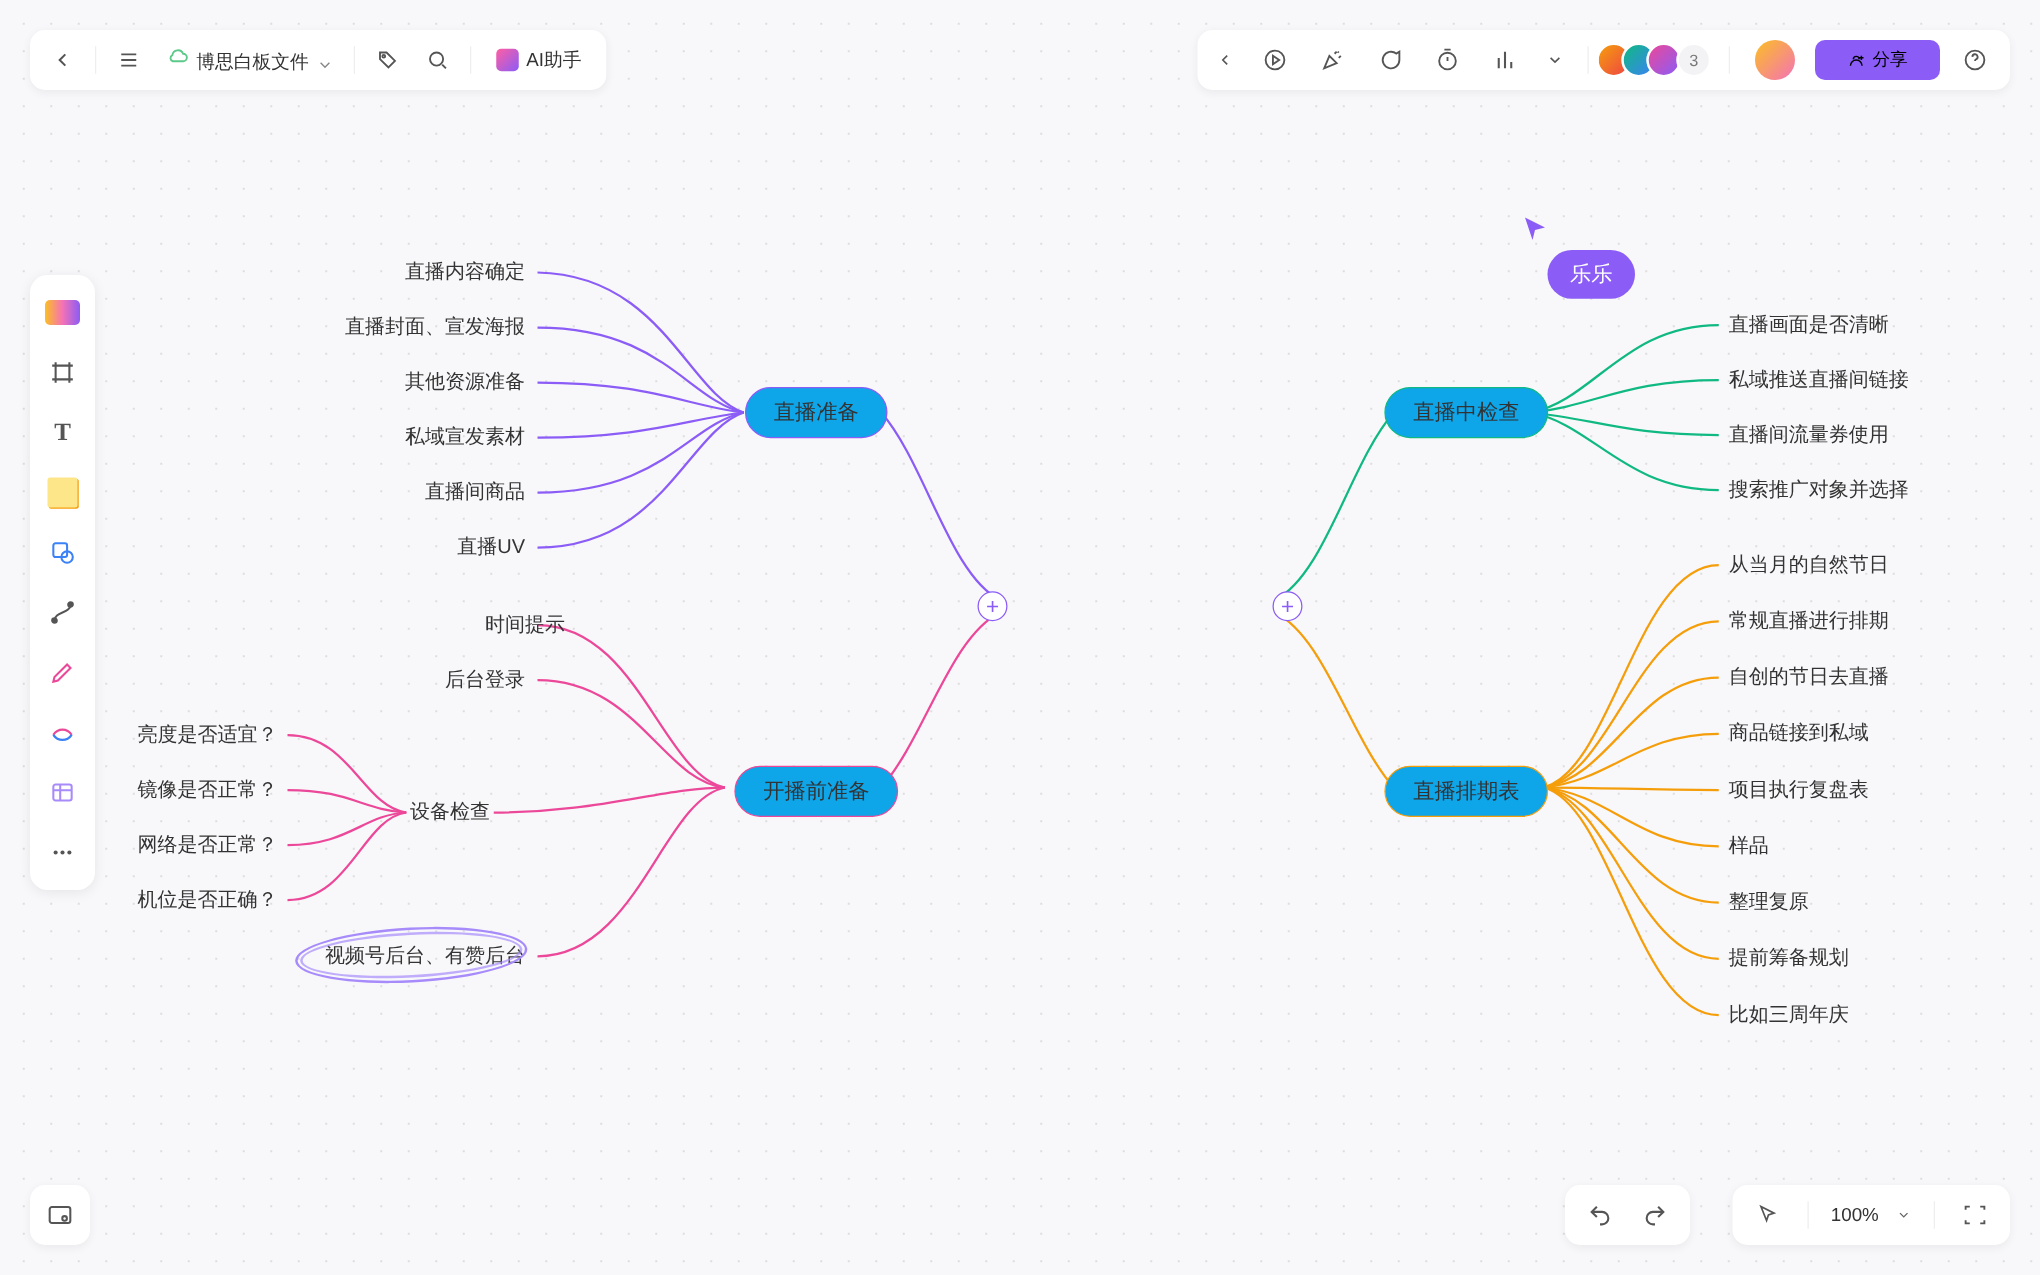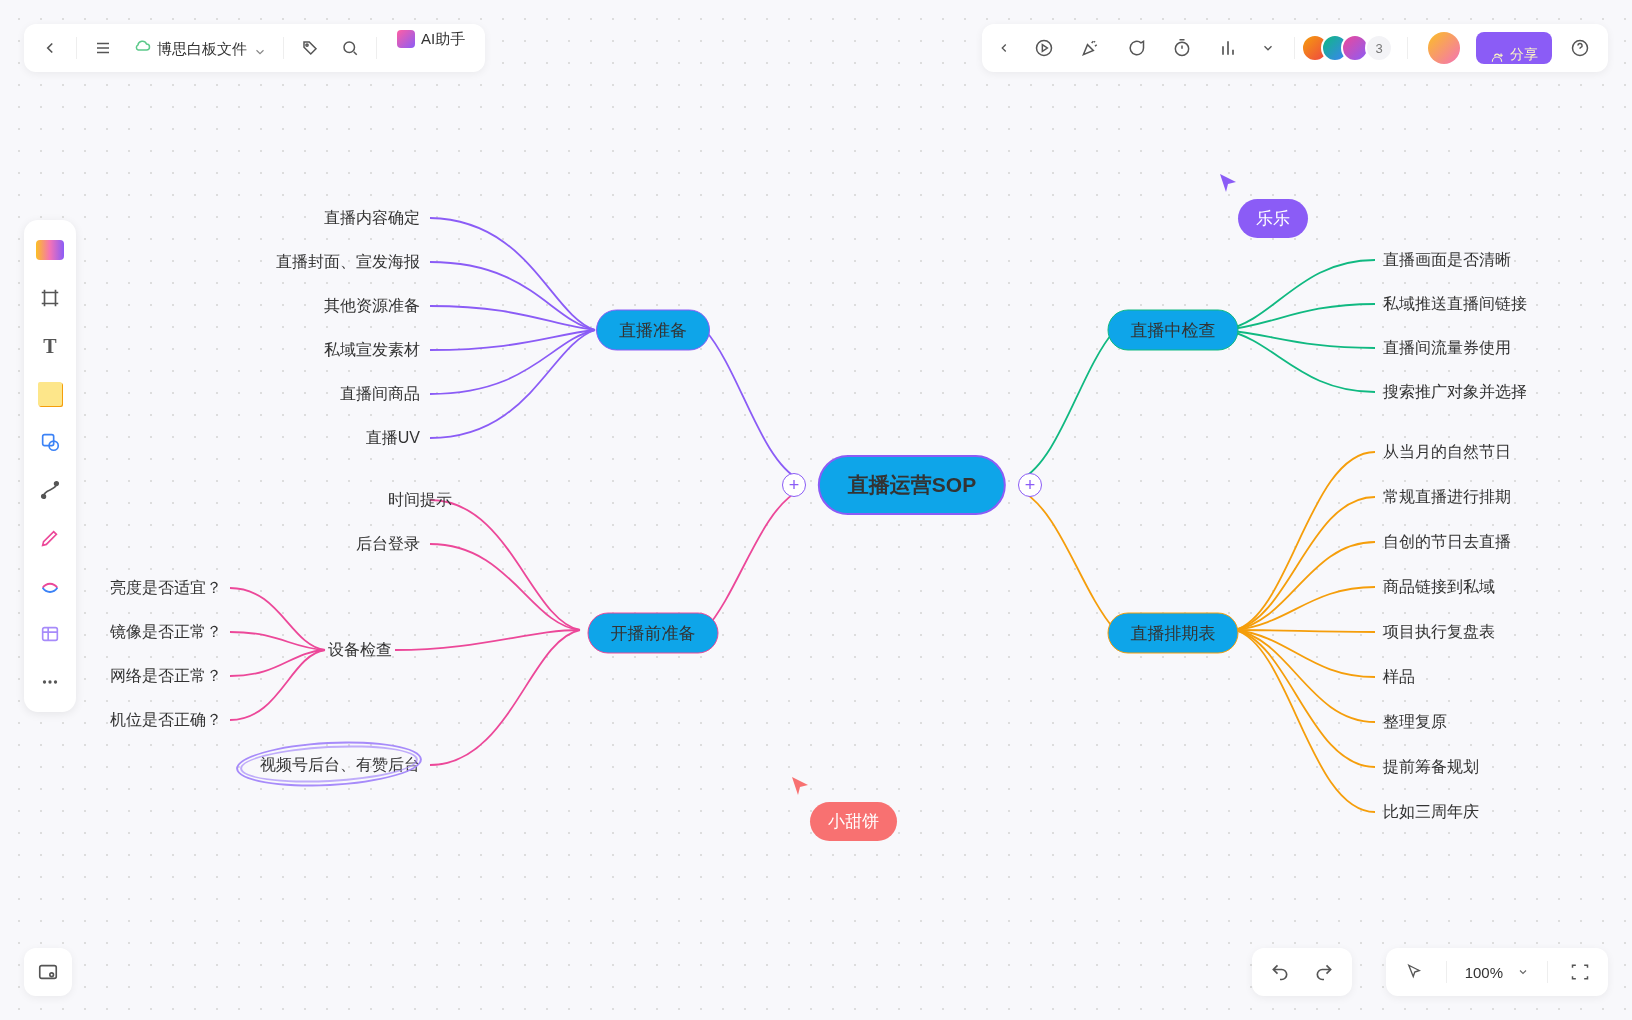--- a/index.html
+++ b/index.html
@@ -6,30 +6,30 @@
 body{background:#f8f8fb;width:1632px;height:1020px;position:relative;overflow:hidden;border-radius:20px}
 .dots{position:absolute;inset:0;background-image:radial-gradient(circle,#ddd 1px,transparent 1px);background-size:22px 22px;background-position:8px 8px}
 
 
 .topbar-left{position:absolute;top:24px;left:24px;height:48px;background:#fff;border-radius:12px;display:flex;align-items:center;padding:0 8px;box-shadow:0 2px 8px rgba(0,0,0,.06);gap:4px}
 .topbar-right{position:absolute;top:24px;right:24px;height:48px;background:#fff;border-radius:12px;display:flex;align-items:center;padding:0 10px;box-shadow:0 2px 8px rgba(0,0,0,.06);gap:10px}
 .tb-btn{width:36px;height:36px;display:flex;align-items:center;justify-content:center;border-radius:8px;cursor:pointer;color:#555}
 .tb-sep{width:1px;height:22px;background:#eee;margin:0 4px}
 .file-name{display:flex;align-items:flex-end;gap:6px;padding:0 8px;font-size:15px;color:#333;cursor:pointer}
 .cloud{color:#5cc98a}
-.ai-btn{display:flex;align-items:flex-start;gap:6px;padding:0 12px;height:36px;font-size:15px;color:#333;font-weight:500;cursor:pointer}
+.ai-btn{display:flex;align-items:center;gap:6px;padding:0 12px;height:36px;font-size:15px;color:#333;font-weight:500;cursor:pointer}
 .ai-logo{width:18px;height:18px;background:linear-gradient(135deg,#ff5ea3,#8b5cf6);border-radius:4px}
 .avatars{display:flex;align-items:center}
 .avatar{width:28px;height:28px;border-radius:50%;border:2px solid #fff;margin-left:-8px;background-size:cover}
 .av1{background:linear-gradient(135deg,#f59e0b,#ef4444)}
 .av2{background:linear-gradient(135deg,#10b981,#3b82f6)}
 .av3{background:linear-gradient(135deg,#ec4899,#8b5cf6)}
 .av-count{width:28px;height:28px;border-radius:50%;background:#f3f3f6;color:#777;font-size:13px;display:flex;align-items:center;justify-content:center;margin-left:-4px;border:2px solid #fff}
 .me-avatar{width:32px;height:32px;border-radius:50%;background:linear-gradient(135deg,#fbbf24,#f472b6);margin:0 6px}
-.share-btn{background:#8b5cf6;color:#fef9c3;height:32px;padding:0 14px;border-radius:8px;display:flex;align-items:flex-end;gap:6px;font-size:14px;cursor:pointer}
+.share-btn{background:#8b5cf6;color:#000000;height:32px;padding:0 26px;border-radius:8px;display:flex;align-items:center;gap:6px;font-size:14px;cursor:pointer}
 
 
 .left-tools{position:absolute;left:24px;top:220px;width:52px;background:#fff;border-radius:14px;box-shadow:0 2px 10px rgba(0,0,0,.08);display:flex;flex-direction:column;align-items:center;padding:10px 0;gap:8px}
 .lt-btn{width:40px;height:40px;display:flex;align-items:center;justify-content:center;border-radius:8px;cursor:pointer;font-size:20px;color:#555}
 .lt-logo{width:28px;height:20px;background:linear-gradient(90deg,#fbbf24,#f472b6,#8b5cf6);border-radius:4px}
 .lt-note{width:24px;height:24px;background:#fde68a;border-radius:2px;box-shadow:1px 1px 0 #f59e0b}
 
 
 .bl-btn{position:absolute;left:24px;bottom:24px;width:48px;height:48px;background:#fff;border-radius:12px;box-shadow:0 2px 8px rgba(0,0,0,.06);display:flex;align-items:center;justify-content:center;cursor:pointer;color:#555}
 .br-group1{position:absolute;right:280px;bottom:24px;height:48px;background:#fff;border-radius:12px;box-shadow:0 2px 8px rgba(0,0,0,.06);display:flex;align-items:center;padding:0 10px;gap:8px}
@@ -94,21 +94,20 @@
   <path class="wire" stroke="#f59e0b" d="M 1235,630 C 1290,624 1310,587 1375,587"></path>
   <path class="wire" stroke="#f59e0b" d="M 1235,630 C 1290,630 1310,632 1375,632"></path>
   <path class="wire" stroke="#f59e0b" d="M 1235,630 C 1290,636 1310,677 1375,677"></path>
   <path class="wire" stroke="#f59e0b" d="M 1235,630 C 1290,639 1310,722 1375,722"></path>
   <path class="wire" stroke="#f59e0b" d="M 1235,630 C 1290,642 1310,767 1375,767"></path>
   <path class="wire" stroke="#f59e0b" d="M 1235,630 C 1290,645 1310,812 1375,812"></path>
 </svg>
 
 <div class="canvas">
 
-  <div class="node node-center" style="left:912px;top:485px">直播运营SOP</div>
   <div class="add-handle" style="left:794px;top:485px">+</div>
   <div class="add-handle" style="left:1030px;top:485px">+</div>
 
   <div class="node" style="left:653px;top:330px;border-color:#8b5cf6">直播准备</div>
   <div class="node" style="left:653px;top:633px;border-color:#ec4899">开播前准备</div>
   <div class="node" style="left:1173px;top:330px;border-color:#10b981">直播中检查</div>
   <div class="node" style="left:1173px;top:633px;border-color:#f59e0b">直播排期表</div>
 
   <div class="leaf" style="right:1212px;top:218px">直播内容确定</div>
   <div class="leaf" style="right:1212px;top:262px">直播封面、宣发海报</div>
@@ -143,26 +142,20 @@
   <div class="leaf" style="left:1383px;top:722px">整理复原</div>
   <div class="leaf" style="left:1383px;top:767px">提前筹备规划</div>
   <div class="leaf" style="left:1383px;top:812px">比如三周年庆</div>
 
   <div class="cursor-wrap" style="left:1218px;top:172px">
     <svg width="22" height="22">
         <path d="M2 2 L18 10 L10 12 L8 20 Z" fill="#8b5cf6"></path>
       </svg>
     <div class="cursor-label" style="background:#8b5cf6">乐乐</div>
   </div>
-  <div class="cursor-wrap" style="left:790px;top:775px">
-    <svg width="22" height="22">
-        <path d="M2 2 L18 10 L10 12 L8 20 Z" fill="#f87171"></path>
-      </svg>
-    <div class="cursor-label" style="background:#f87171">小甜饼</div>
-  </div>
 </div>
 
 <div class="topbar-left">
   <div class="tb-btn">
       <svg width="18" height="18" viewBox="0 0 24 24" fill="none" stroke="currentColor" stroke-width="2.2">
         <path d="M15 18l-6-6 6-6"></path>
       </svg>
     </div>
   <div class="tb-sep"></div>
   <div class="tb-btn">

